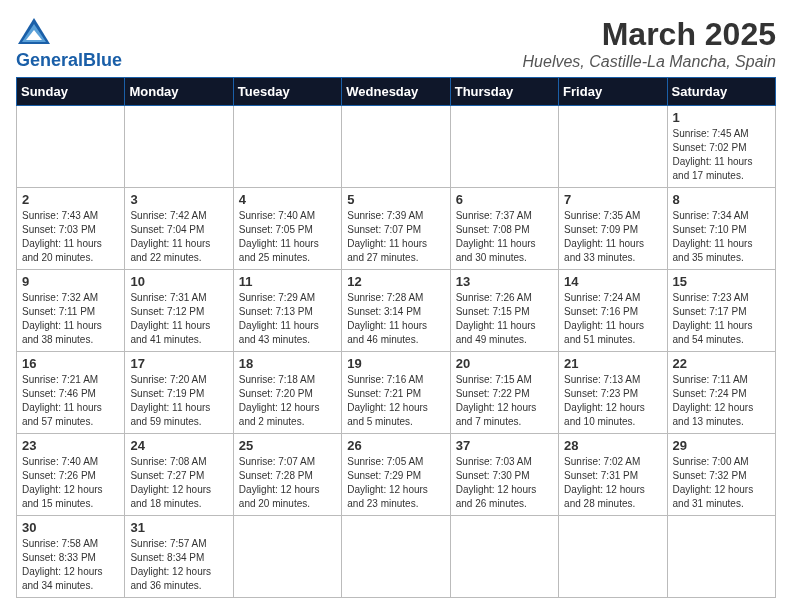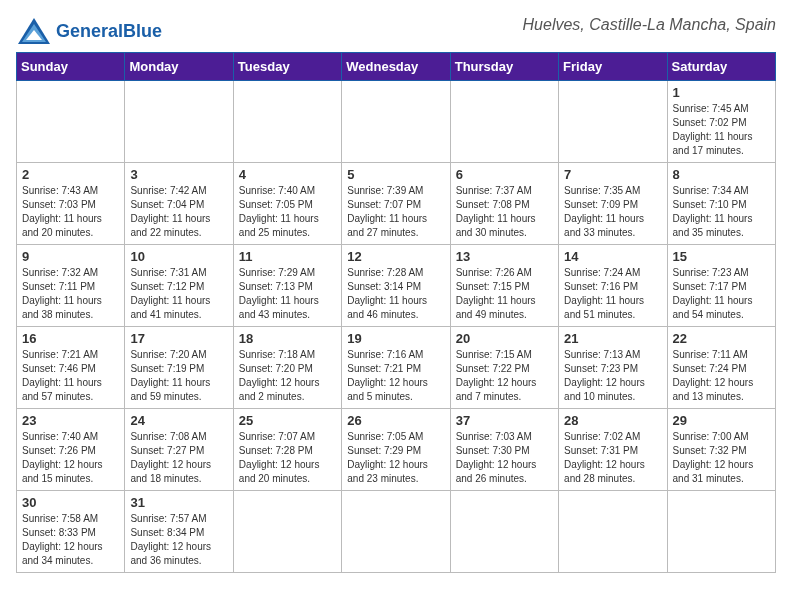--- a/index.html
+++ b/index.html
@@ -11,22 +11,23 @@
       padding: 16px;
     }
     .header-area {
       display: flex;
       justify-content: space-between;
       align-items: flex-start;
       margin-bottom: 6px;
     }
     .logo {
       display: flex;
-      align-items: center;
+      align-items: flex-start;
       gap: 4px;
+      flex-direction: column;
     }
     .logo-text {
       font-size: 18px;
       color: #333;
       font-weight: normal;
     }
     .logo-text span {
       color: #1a5fa8;
       font-weight: bold;
     }
@@ -47,21 +48,21 @@
       color: #555;
       font-weight: normal;
       font-style: italic;
     }
     .calendar {
       width: 100%;
       border-collapse: collapse;
       border: 1px solid #bbb;
     }
     .calendar thead tr th {
-      background: #4c1d95;
+      background: #0f172a;
       color: #fff;
       font-size: 13px;
       font-weight: bold;
       padding: 6px 4px;
       text-align: left;
       border: 1px solid #1a5fa8;
     }
     .calendar tbody tr td {
       border: 1px solid #bbb;
       vertical-align: top;
@@ -99,20 +100,21 @@
 
       <polygon points="18,2 34,28 2,28" fill="#1a5fa8"></polygon>
       <polygon points="18,8 30,26 6,26" fill="#5aa0d8"></polygon>
       <polygon points="18,14 26,24 10,24" fill="#fff"></polygon>
     </svg>
     <span class="logo-text">
       <span>General</span><span style="color:#1a5fa8;font-weight:bold;">Blue</span>
     </span>
   </div>
   <div class="title-area">
+    <h1>March 2025</h1>
     <h2>Huelves, Castille-La Mancha, Spain</h2>
   </div>
 </div>
 
 <table class="calendar">
   <thead>
     <tr>
     <th>Sunday</th>
         <th>Monday</th>
         <th>Tuesday</th>

